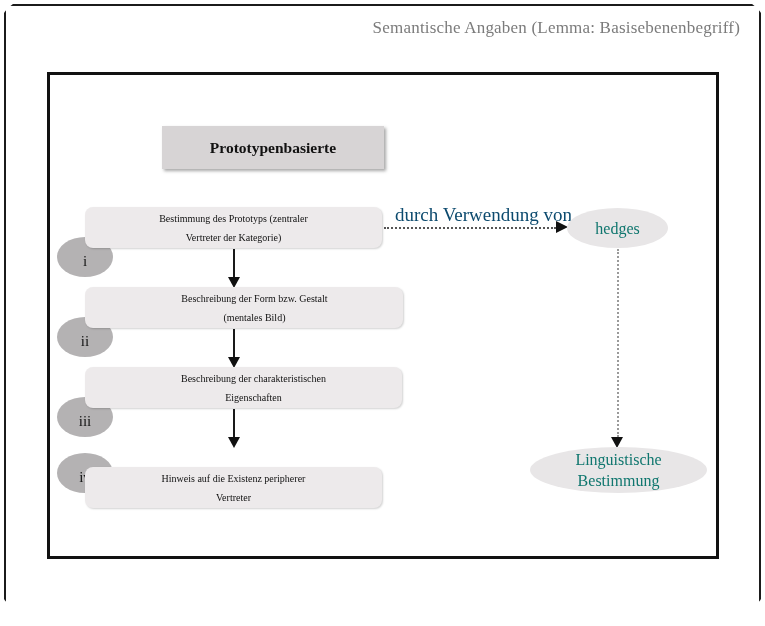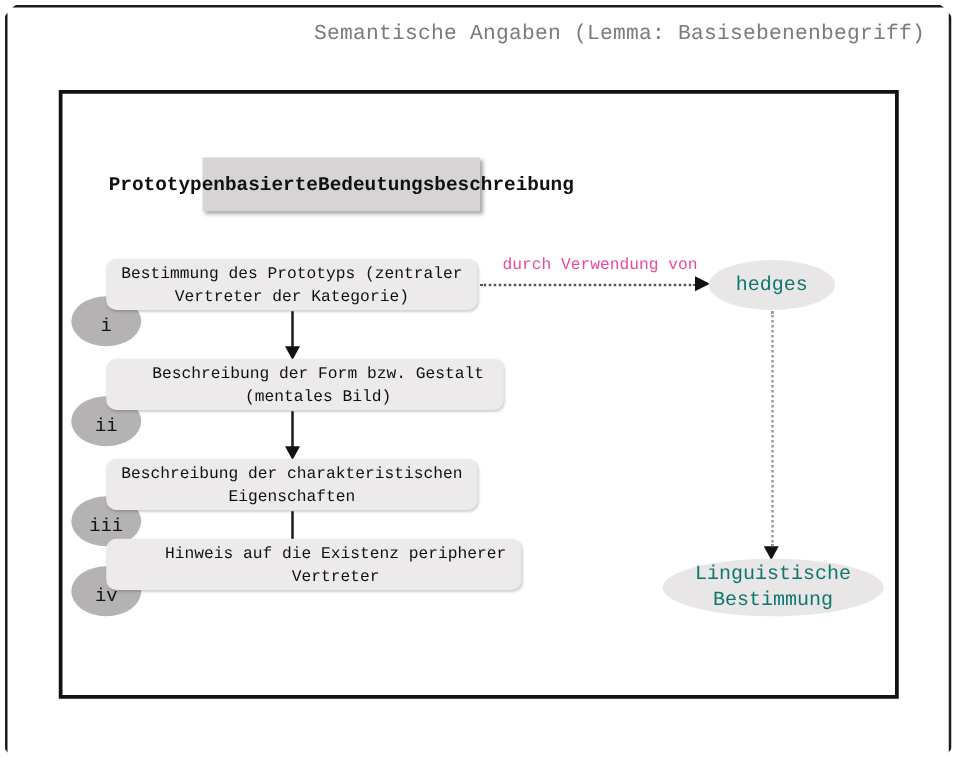--- a/index.html
+++ b/index.html
@@ -1,20 +1,20 @@
 <!DOCTYPE html>
 <html><head>
 <meta charset="utf-8">
 <style>
   html,body{margin:0;padding:0;background:#ffffff;}
   #canvas{
     position:relative;
     width:765px;height:612px;
     background:#ffffff;
-    font-family:Liberation Mono, monospace;
+    font-family:Liberation Serif, serif;
     color:#111;
     overflow:hidden;
     border-radius:27px;
   }
   .abs{position:absolute;}
   
   .outer-frame{
     left:4px;top:4px;width:757px;height:617px;
     border:2px solid #1b1b1b;box-sizing:border-box;
   }
@@ -36,27 +36,27 @@
     display:flex;justify-content:center;align-items:center;
     font-weight:bold;font-size:15.5px;line-height:20px;text-align:center;
     z-index:2;
   }
   
   .step-box{
     left:85px;width:297px;height:41px;
     background:#edeaeb;border-radius:8px;
     box-shadow:1px 1px 2px rgba(0,0,0,.18);
     display:flex;flex-direction:column;justify-content:center;align-items:center;
-    font-size:13px;line-height:19px;text-align:center;color:#101010;
+    font-size:10px;line-height:19px;text-align:center;color:#101010;
     z-index:2;
   }
   .step-1{top:207px;}
   .step-2{top:287px;padding-left:21px;}
-  .step-3{top:367px;}
-  .step-4{top:431px;padding-left:35px;}
+  .step-3{top:367px;padding-left:20px;}
+  .step-4{top:467px;}
   
   .step-oval{
     left:57px;width:56px;height:31px;
     background:#b4b2b3;border-radius:50%;
     display:flex;justify-content:center;align-items:center;
     padding-top:9px;box-sizing:content-box;
     font-size:15px;color:#151515;
     z-index:1;
   }
   .oval-1{top:237px;}
@@ -91,21 +91,21 @@
   }
   .dotted-v{
     left:617px;top:249px;height:188px;width:0;
     border-left:2px dotted #9a9a9a;
   }
   .head-down-dotted{
     left:611px;top:437px;
   }
   
   .edge-label{
-    color:#ec4899;font-size:13px;white-space:nowrap;
+    color:#0c4a6e;font-size:19px;white-space:nowrap;
   }
   .edge-label-1{left:395px;top:204px;width:170px;text-align:center;}
   .edge-label-2{left:490px;top:308px;width:120px;text-align:right;line-height:21px;}
   
   .node-ellipse{
     background:#e8e6e7;border-radius:50%;
     display:flex;flex-direction:column;justify-content:center;align-items:center;
     font-size:16px;line-height:21px;text-align:center;color:#0f766e;
     z-index:2;
   }
@@ -117,21 +117,20 @@
 
 <div id="canvas">
 
   <div class="abs outer-frame"></div>
   <div class="abs corner-title outer-title">Semantische Angaben (Lemma: Basisebenenbegriff)</div>
 
   <div class="abs inner-frame"></div>
 
   <div class="abs header-box">
     <span>Prototypenbasierte</span>
-    <span>Bedeutungsbeschreibung</span>
   </div>
 
   <div class="abs step-oval oval-1">
     <span>i</span>
   </div>
   <div class="abs step-oval oval-2">
     <span>ii</span>
   </div>
   <div class="abs step-oval oval-3">
     <span>iii</span>

